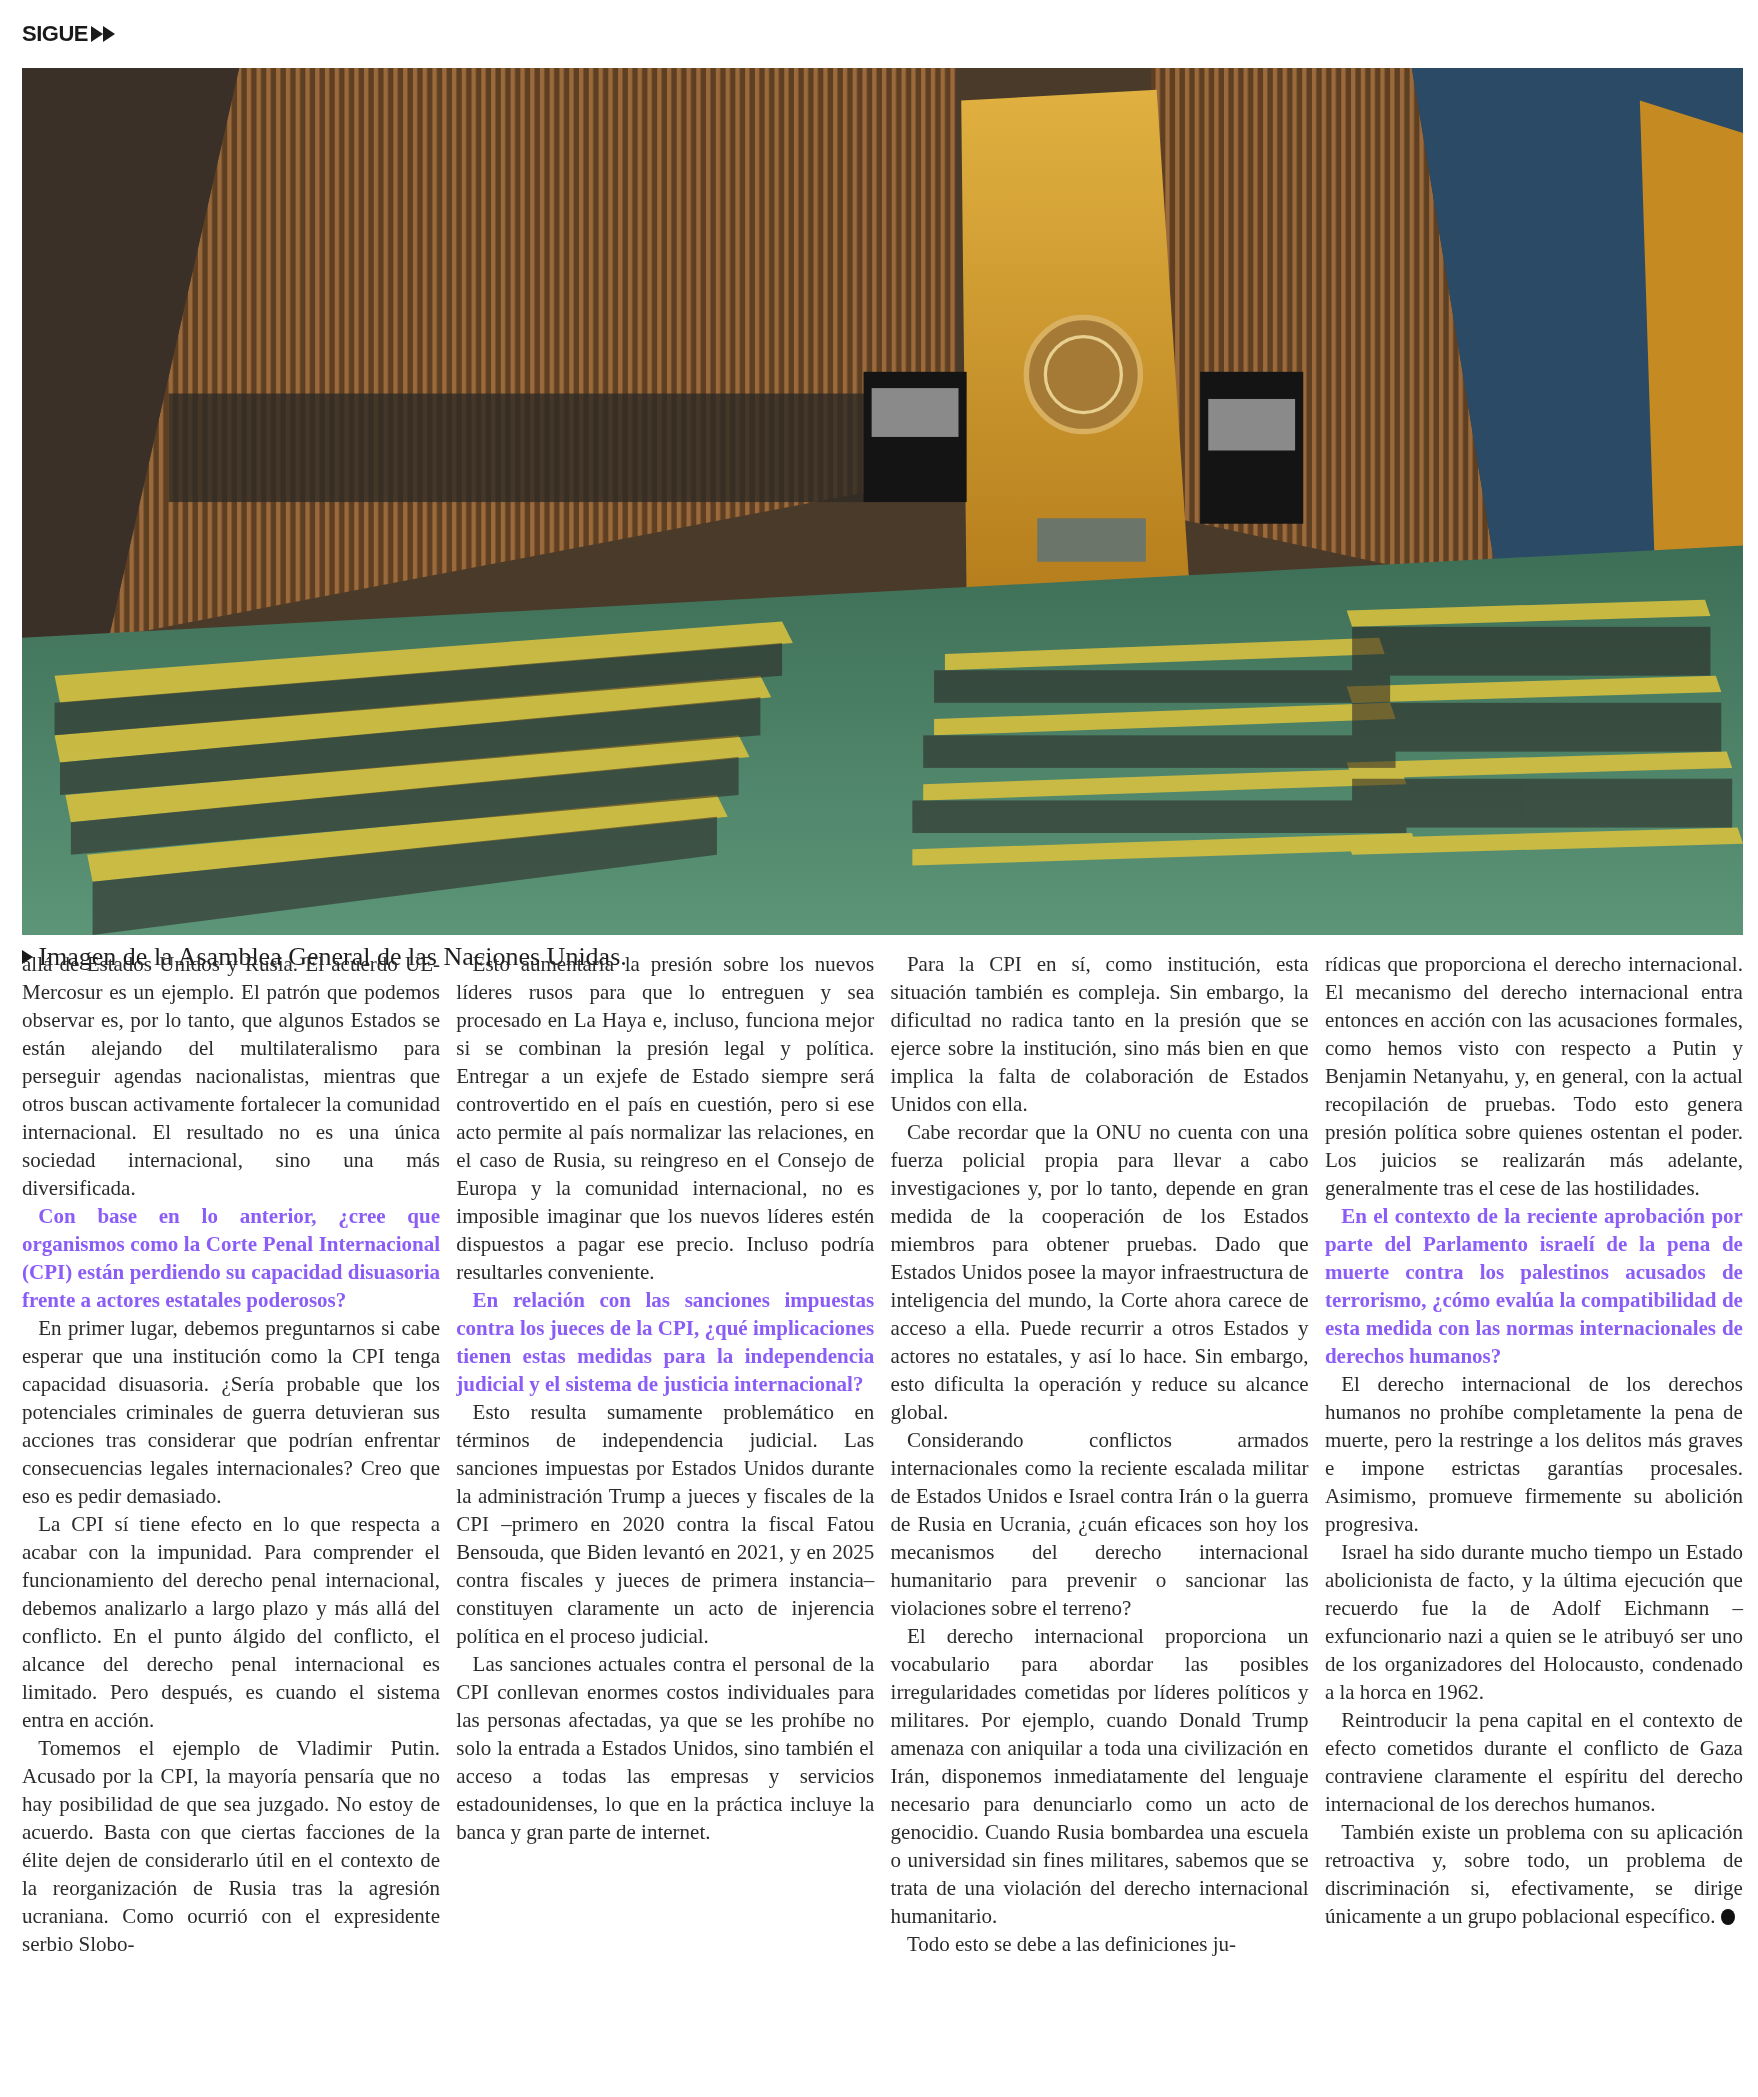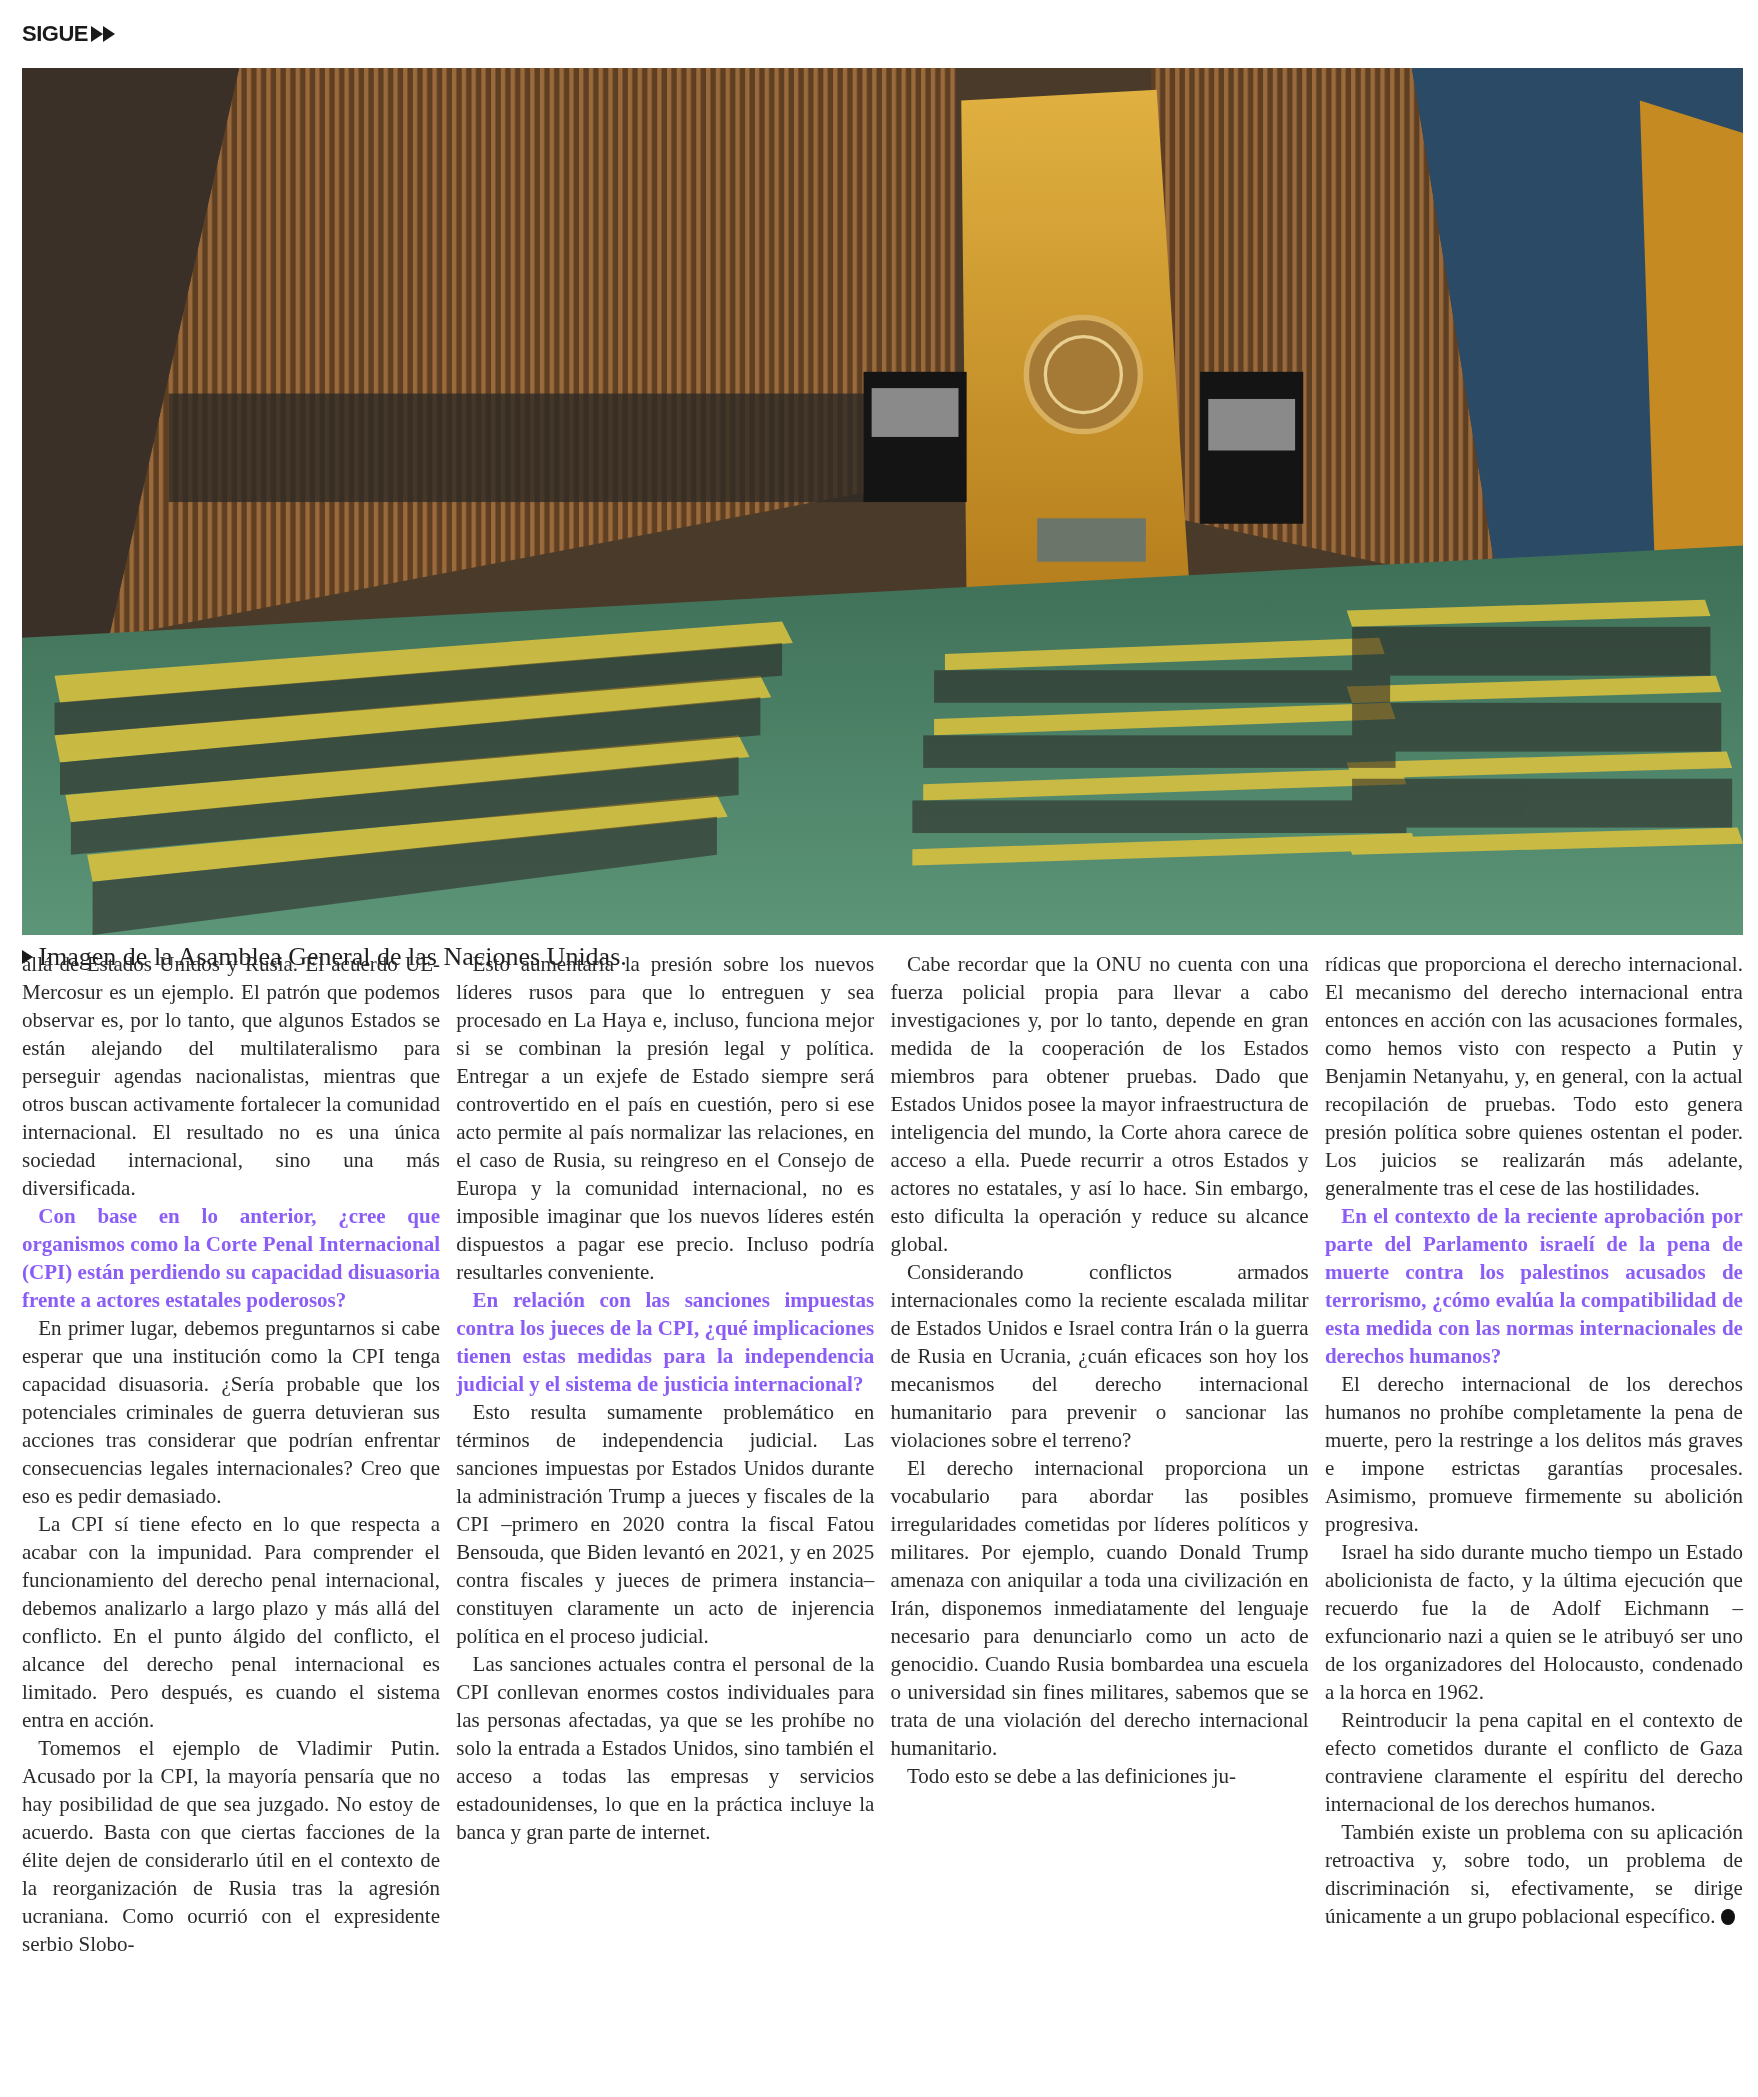--- a/index.html
+++ b/index.html
@@ -103,20 +103,21 @@
     <p>La CPI sí tiene efecto en lo que respecta a acabar con la impunidad. Para comprender el funcionamiento del derecho penal internacional, debemos analizarlo a largo plazo y más allá del conflicto. En el punto álgido del conflicto, el alcance del derecho penal internacional es limitado. Pero después, es cuando el sistema entra en acción.</p>
     <p>Tomemos el ejemplo de Vladimir Putin. Acusado por la CPI, la mayoría pensaría que no hay posibilidad de que sea juzgado. No estoy de acuerdo. Basta con que ciertas facciones de la élite dejen de considerarlo útil en el contexto de la reorganización de Rusia tras la agresión ucraniana. Como ocurrió con el expresidente serbio Slobo-</p>
   </div>
   <div class="col">
     <p>Esto aumentaría la presión sobre los nuevos líderes rusos para que lo entreguen y sea procesado en La Haya e, incluso, funciona mejor si se combinan la presión legal y política. Entregar a un exjefe de Estado siempre será controvertido en el país en cuestión, pero si ese acto permite al país normalizar las relaciones, en el caso de Rusia, su reingreso en el Consejo de Europa y la comunidad internacional, no es imposible imaginar que los nuevos líderes estén dispuestos a pagar ese precio. Incluso podría resultarles conveniente.</p>
     <p class="q">En relación con las sanciones impuestas contra los jueces de la CPI, ¿qué implicaciones tienen estas medidas para la independencia judicial y el sistema de justicia internacional?</p>
     <p>Esto resulta sumamente problemático en términos de independencia judicial. Las sanciones impuestas por Estados Unidos durante la administración Trump a jueces y fiscales de la CPI –primero en 2020 contra la fiscal Fatou Bensouda, que Biden levantó en 2021, y en 2025 contra fiscales y jueces de primera instancia– constituyen claramente un acto de injerencia política en el proceso judicial.</p>
     <p>Las sanciones actuales contra el personal de la CPI conllevan enormes costos individuales para las personas afectadas, ya que se les prohíbe no solo la entrada a Estados Unidos, sino también el acceso a todas las empresas y servicios estadounidenses, lo que en la práctica incluye la banca y gran parte de internet.</p>
   </div>
   <div class="col">
+    <p>Para la CPI en sí, como institución, esta situación también es compleja. Sin embargo, la dificultad no radica tanto en la presión que se ejerce sobre la institución, sino más bien en que implica la falta de colaboración de Estados Unidos con ella.</p>
     <p>Cabe recordar que la ONU no cuenta con una fuerza policial propia para llevar a cabo investigaciones y, por lo tanto, depende en gran medida de la cooperación de los Estados miembros para obtener pruebas. Dado que Estados Unidos posee la mayor infraestructura de inteligencia del mundo, la Corte ahora carece de acceso a ella. Puede recurrir a otros Estados y actores no estatales, y así lo hace. Sin embargo, esto dificulta la operación y reduce su alcance global.</p>
     <p>Considerando conflictos armados internacionales como la reciente escalada militar de Estados Unidos e Israel contra Irán o la guerra de Rusia en Ucrania, ¿cuán eficaces son hoy los mecanismos del derecho internacional humanitario para prevenir o sancionar las violaciones sobre el terreno?</p>
     <p>El derecho internacional proporciona un vocabulario para abordar las posibles irregularidades cometidas por líderes políticos y militares. Por ejemplo, cuando Donald Trump amenaza con aniquilar a toda una civilización en Irán, disponemos inmediatamente del lenguaje necesario para denunciarlo como un acto de genocidio. Cuando Rusia bombardea una escuela o universidad sin fines militares, sabemos que se trata de una violación del derecho internacional humanitario.</p>
     <p>Todo esto se debe a las definiciones ju-</p>
   </div>
   <div class="col">
     <p class="cont">rídicas que proporciona el derecho internacional. El mecanismo del derecho internacional entra entonces en acción con las acusaciones formales, como hemos visto con respecto a Putin y Benjamin Netanyahu, y, en general, con la actual recopilación de pruebas. Todo esto genera presión política sobre quienes ostentan el poder. Los juicios se realizarán más adelante, generalmente tras el cese de las hostilidades.</p>
     <p class="q">En el contexto de la reciente aprobación por parte del Parlamento israelí de la pena de muerte contra los palestinos acusados de terrorismo, ¿cómo evalúa la compatibilidad de esta medida con las normas internacionales de derechos humanos?</p>
     <p>El derecho internacional de los derechos humanos no prohíbe completamente la pena de muerte, pero la restringe a los delitos más graves e impone estrictas garantías procesales. Asimismo, promueve firmemente su abolición progresiva.</p>
     <p>Israel ha sido durante mucho tiempo un Estado abolicionista de facto, y la última ejecución que recuerdo fue la de Adolf Eichmann –exfuncionario nazi a quien se le atribuyó ser uno de los organizadores del Holocausto, condenado a la horca en 1962.</p>

